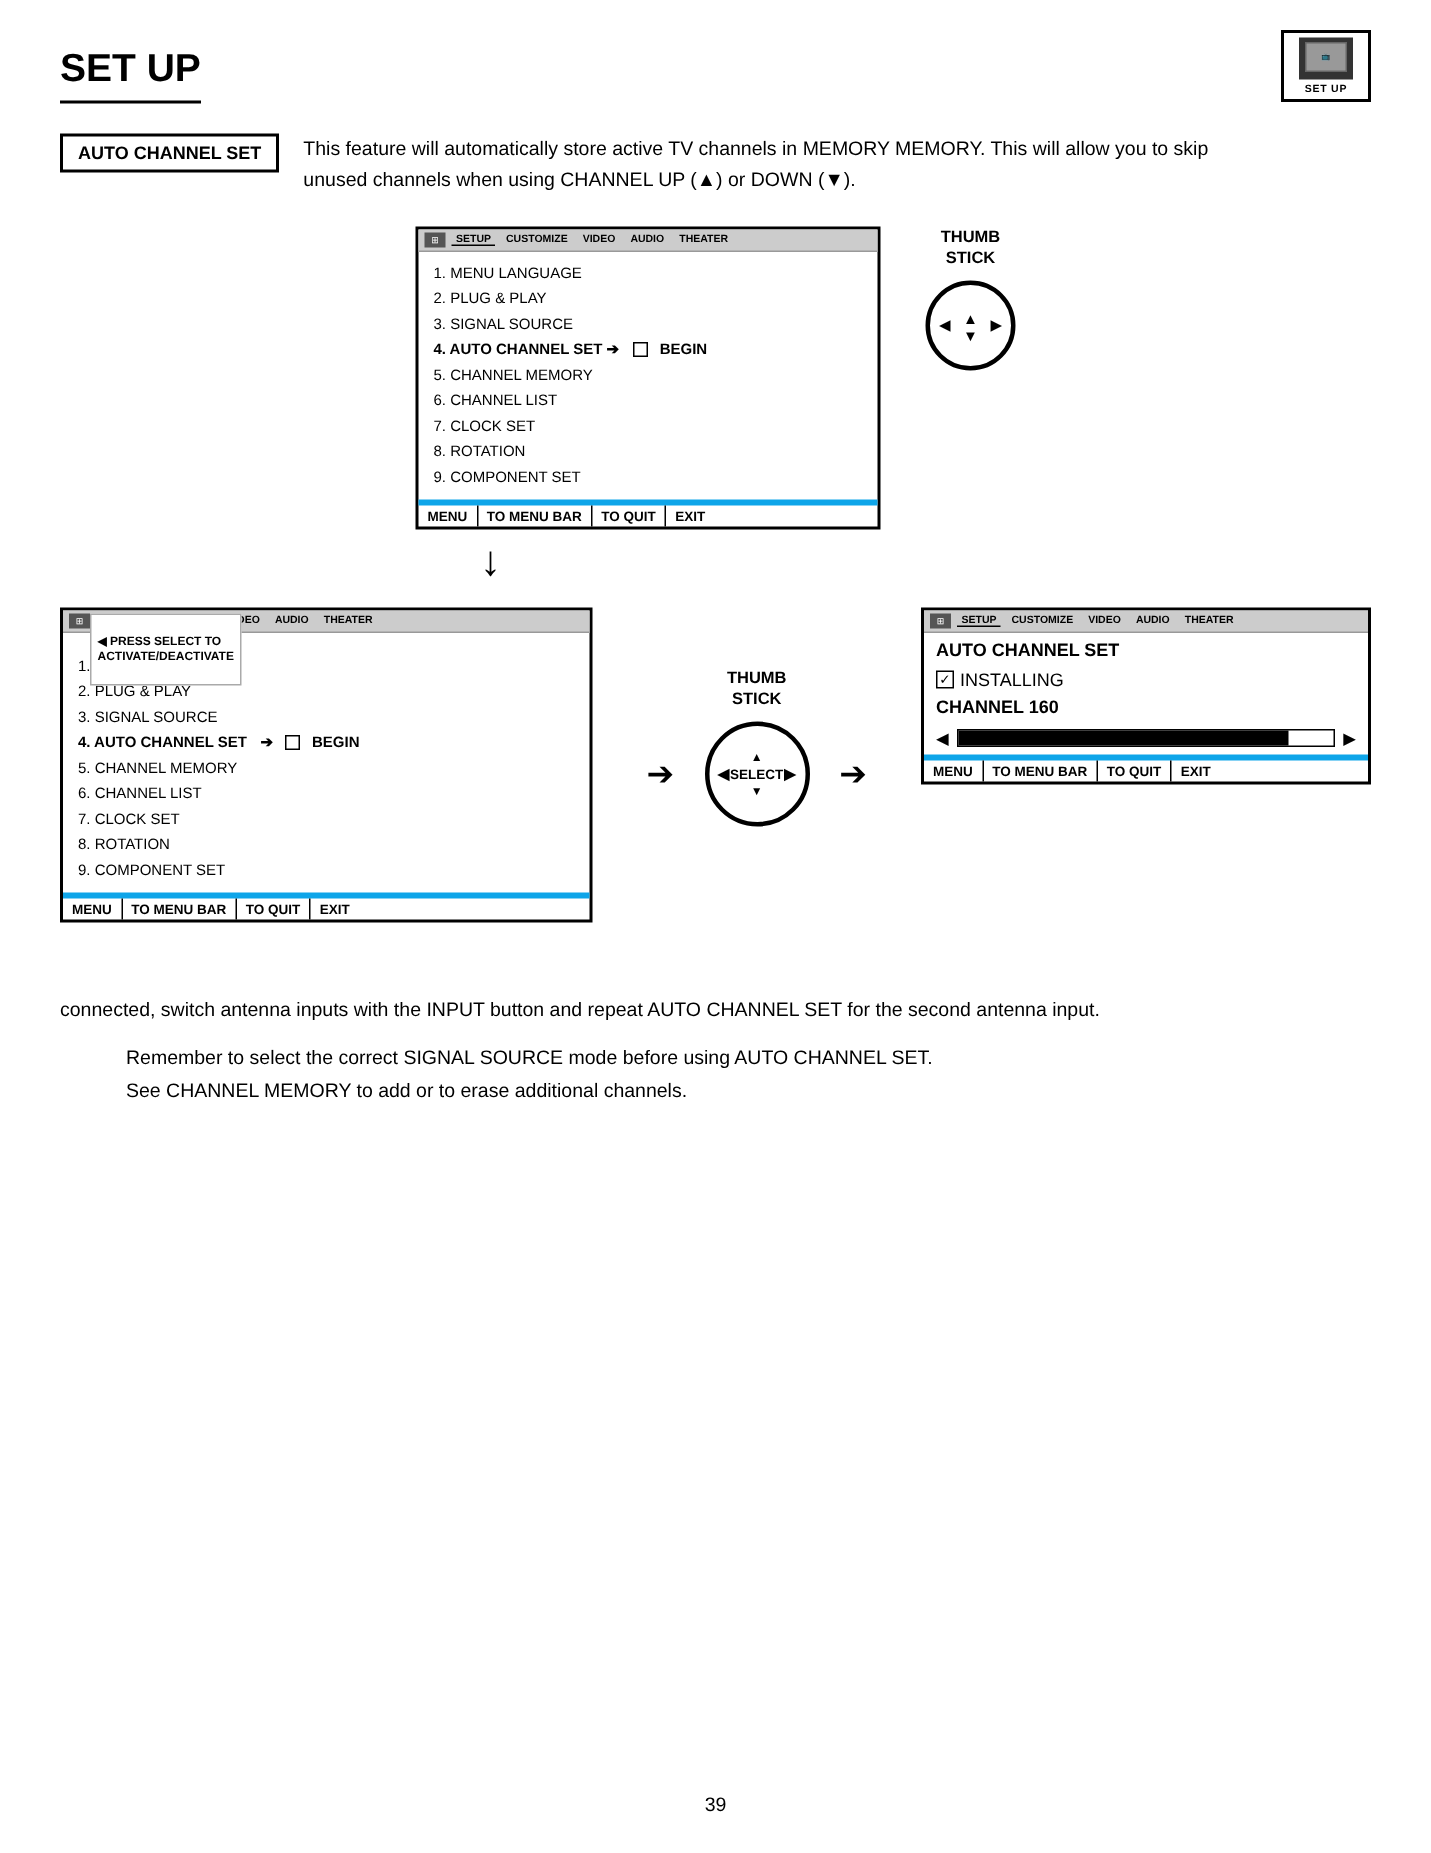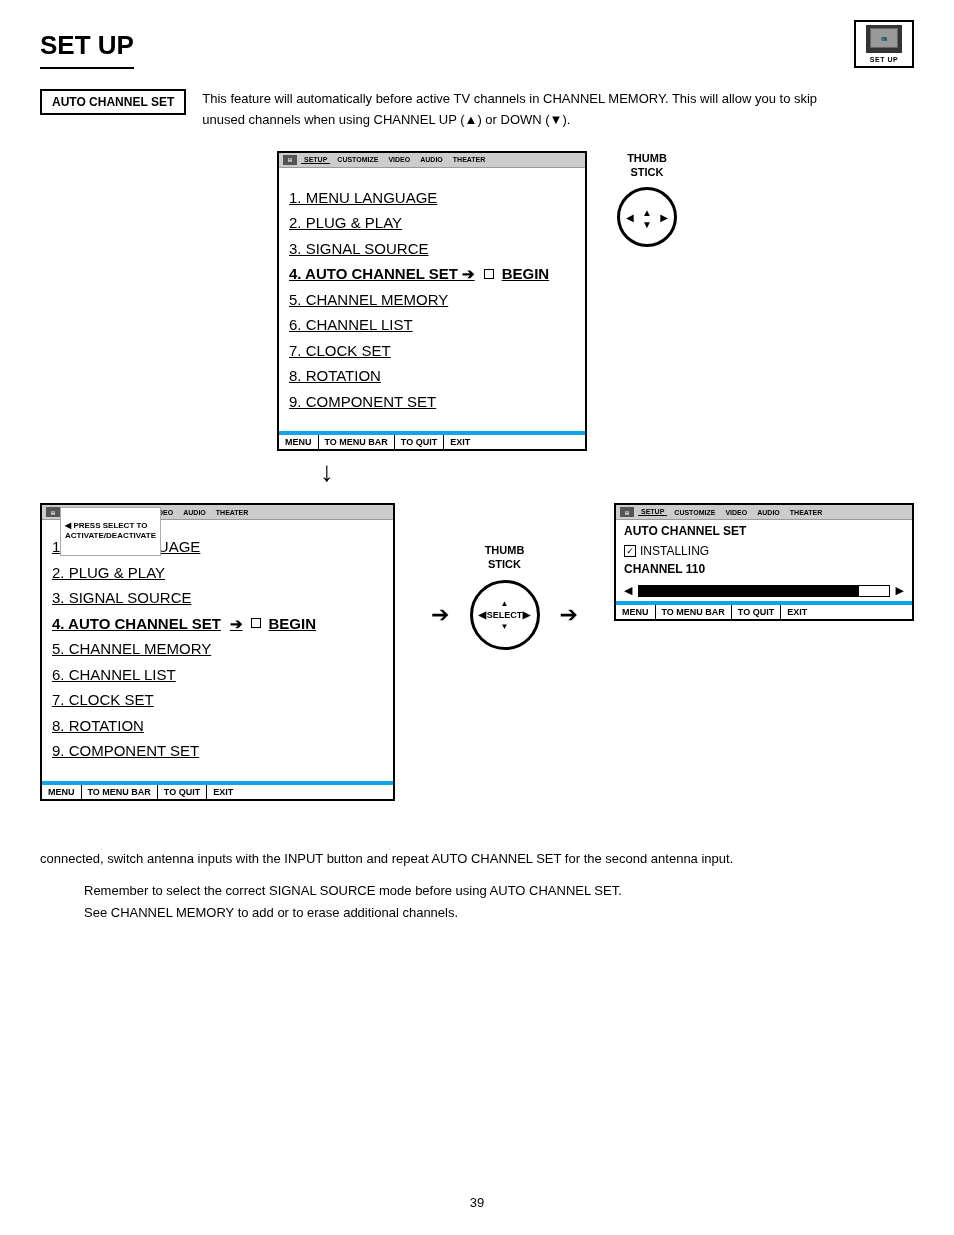--- a/index.html
+++ b/index.html
@@ -70,24 +70,23 @@
     }
 
     
     .tv-screen {
       border: 2px solid #000;
       background: #fff;
       width: 310px;
       font-size: 11px;
     }
     .tv-menu-content {
-      padding: 17px 10px;
-      font-size: 15px;
+      padding: 6px 10px;
+      font-size: 10px;
       line-height: 1.7;
-      text-decoration: underline;
     }
     .tv-menu-item {
       display: block;
     }
     .tv-menu-item.highlighted {
       font-weight: bold;
       display: flex;
       align-items: flex-end;
       gap: 5px;
     }
@@ -312,21 +311,21 @@
       <span style="color:#fff;font-size:5px;">📺</span>
     </div>
   </div>
   <div class="icon-label">SET UP</div>
 </div>
 
 
 <div style="display:flex;align-items:flex-start;margin-bottom:16px;">
   <div class="auto-channel-label">AUTO CHANNEL SET</div>
   <div style="margin-left:16px;font-size:13px;line-height:1.6;flex:1;">
-    <span>This feature will automatically before active TV channels in CHANNEL MEMORY.  This will allow you to skip</span><br>
+    <span>This feature will automatically store active TV channels in MEMORY MEMORY.  This will allow you to skip</span><br>
     <span>unused channels when using CHANNEL UP (▲) or DOWN (▼).</span>
   </div>
 </div>
 
 
 <div class="diagram-top">
 
   <div class="tv-screen">
 
     <div class="tv-header">
@@ -451,21 +450,21 @@
       <span class="tab-label">AUDIO</span>
       <span class="tab-label">THEATER</span>
     </div>
 
     <div class="installing-title">AUTO CHANNEL SET</div>
 
     <div class="installing-status">
       <span class="check-icon">✓</span>
       <span>INSTALLING</span>
     </div>
-    <div style="padding:0 8px 4px 8px;font-size:12px;font-weight:bold;">CHANNEL 110</div>
+    <div style="padding:0 8px 4px 8px;font-size:12px;font-weight:bold;">CHANNEL 160</div>
 
     <div style="display:flex;align-items:center;padding:4px 8px;gap:6px;">
       <span>◀</span>
       <div class="progress-bar-outer">
         <div class="progress-bar-fill" style="width:88%;"></div>
       </div>
       <span>▶</span>
     </div>
 
 

